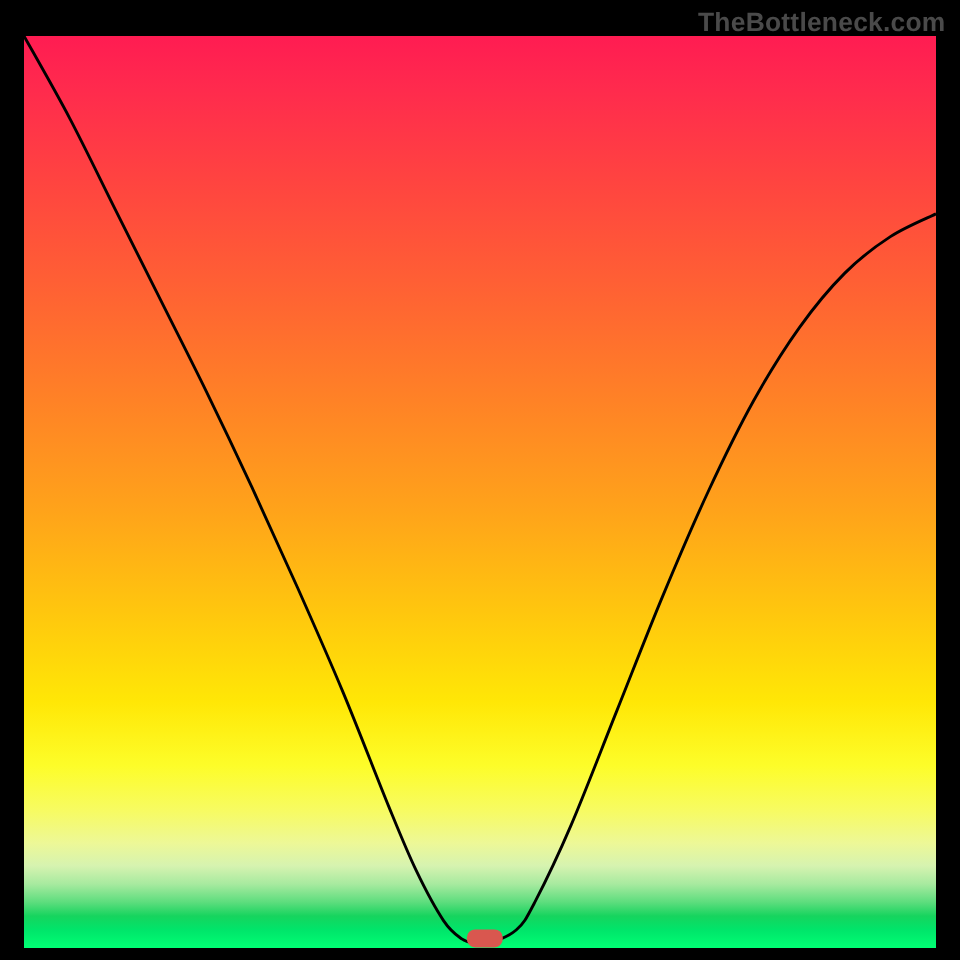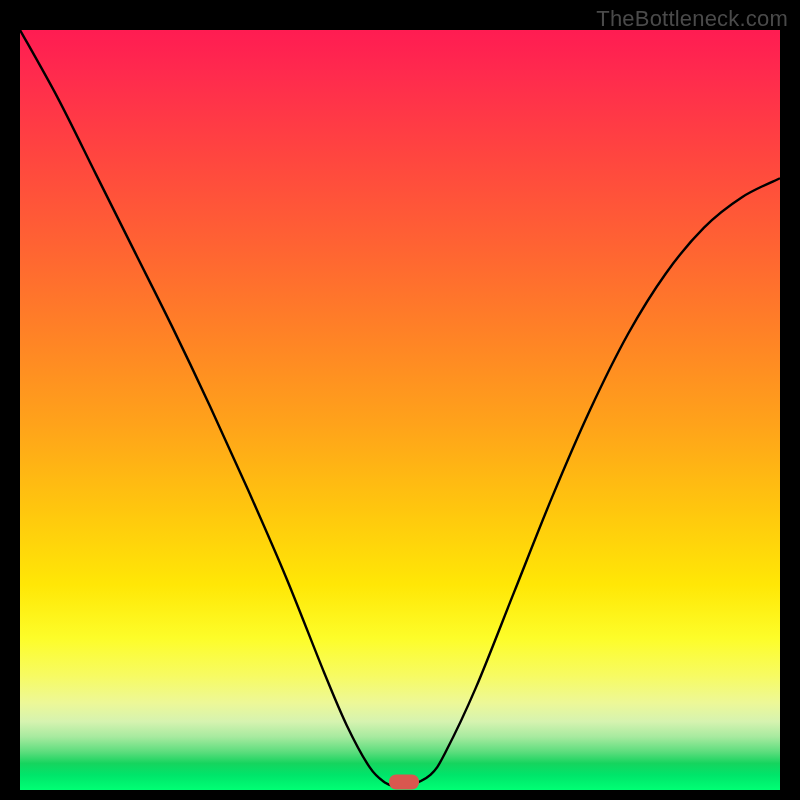--- a/index.html
+++ b/index.html
@@ -10,21 +10,21 @@
     position: relative;
     font-family: Arial, Helvetica, sans-serif;
     overflow: hidden;
   }
   .watermark {
     position: absolute;
     top: 6px;
     right: 12px;
     color: #4a4a4a;
     font-size: 22px;
-    font-weight: 400;
+    font-weight: 700;
     letter-spacing: 0.2px;
     z-index: 10;
   }
   .frame {
     position: absolute;
     left: 20px;
     top: 30px;
     width: 760px;
     height: 760px;
     background: #000;

